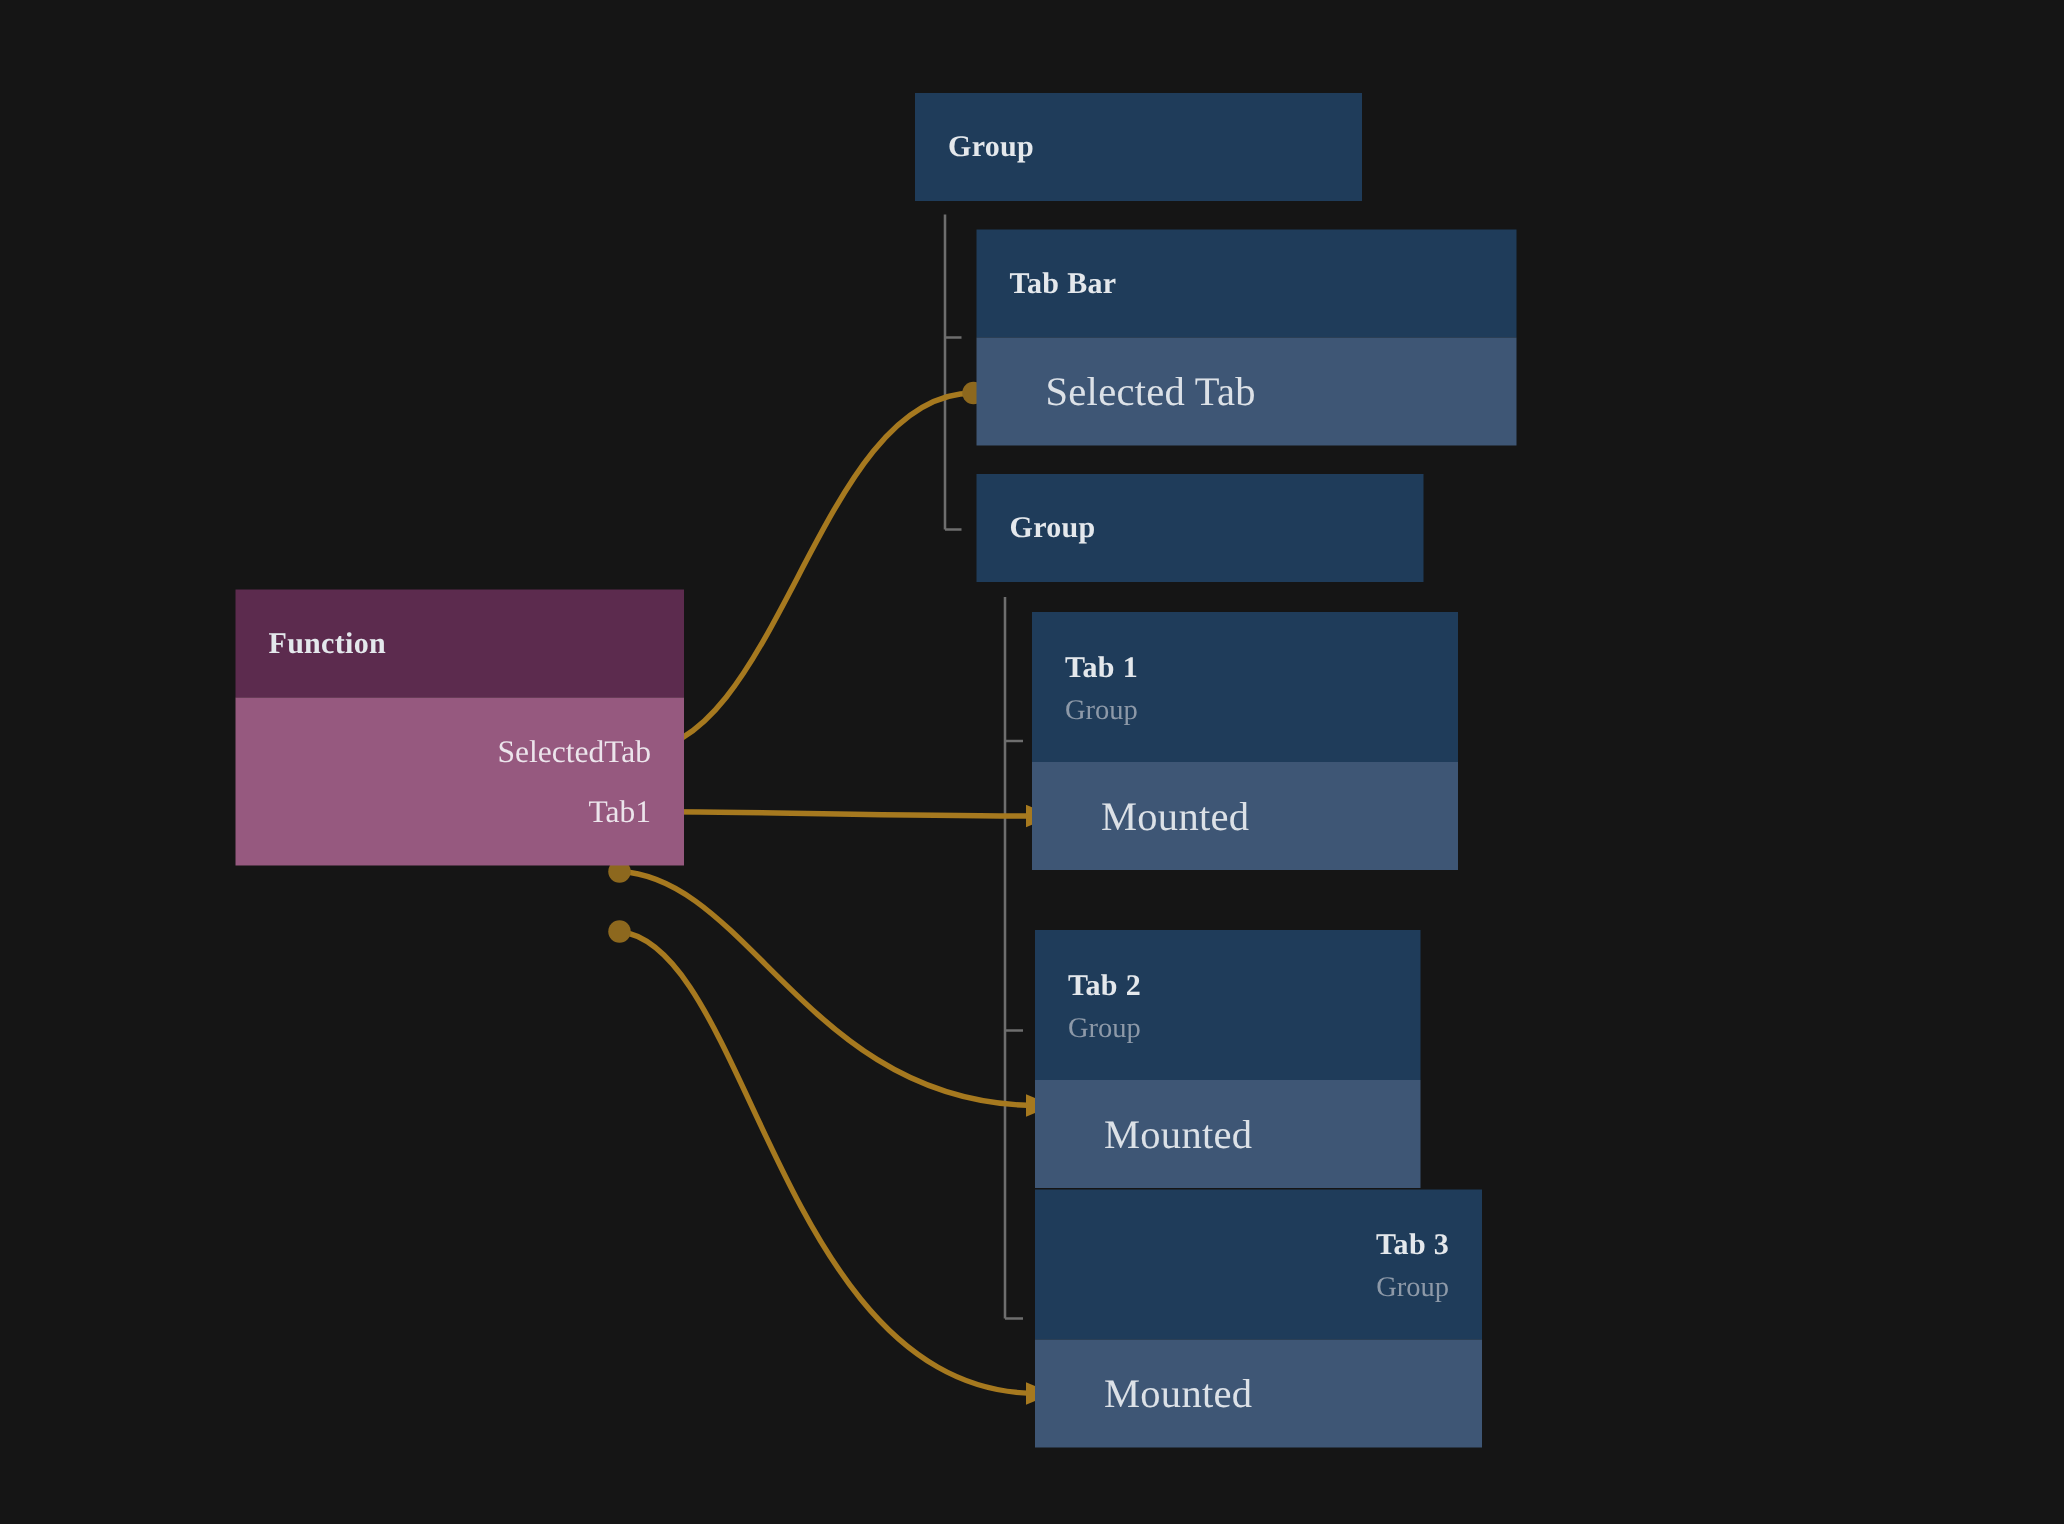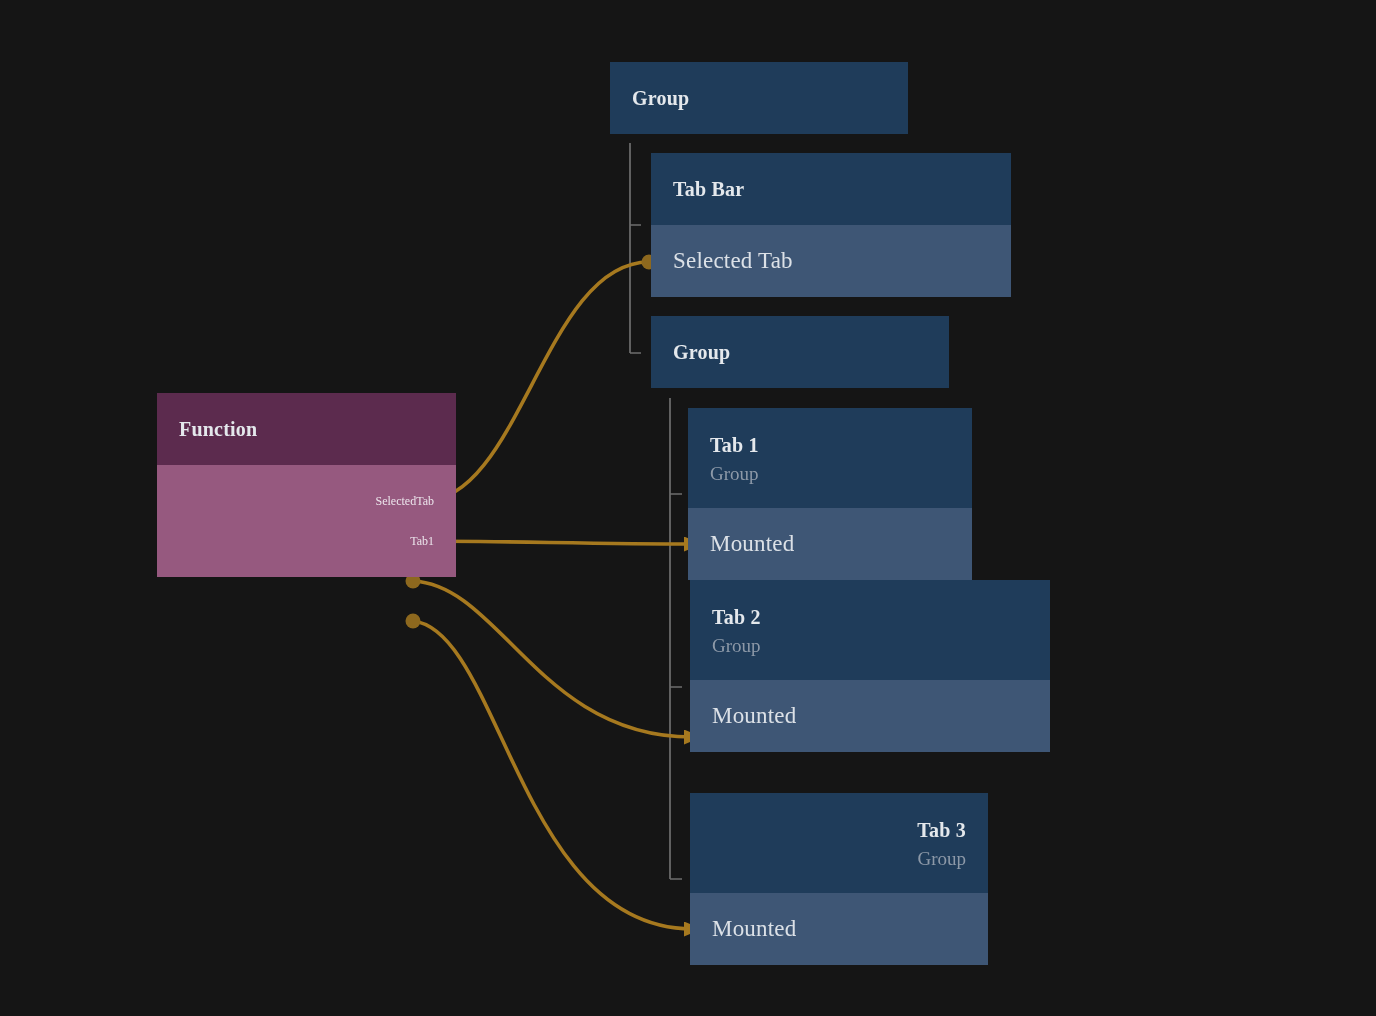--- a/index.html
+++ b/index.html
@@ -49,36 +49,37 @@
     line-height: 27px;
   }
   .node-row {
     background: var(--node-row);
     height: 72px;
     display: flex; align-items: center;
     padding: 0 22px;
   }
   .node-row span {
     color: var(--row-text);
-    font-size: 23px; font-weight: 400;
+    font-size: 27px; font-weight: 400;
     letter-spacing: 0.2px;
+    margin-left: 24px;
   }
   .function-node .node-header { background: var(--function-header); }
   .function-body {
     background: var(--function-body);
     padding: 16px 0;
   }
   .port-row {
     height: 40px;
     display: flex; align-items: center; justify-content: flex-end;
     padding-right: 22px;
   }
   .port-row span {
     color: var(--port-text);
-    font-size: 12px; font-weight: 400;
+    font-size: 21px; font-weight: 400;
   }
   svg.overlay {
     position: absolute; left: 0; top: 0;
     width: 1376px; height: 1016px;
     pointer-events: none;
   }
   .tree-line { stroke: var(--tree-line); stroke-width: 1.7; fill: none; }
   .wire { stroke: var(--wire); stroke-width: 3.6; fill: none; }
   .dot { fill: var(--port-dot); }
   .arrowhead-shape { fill: var(--wire); }
@@ -133,21 +134,21 @@
   <div class="node" style="left:656px; top:408px; width:316px;padding-left:32px;">
     <div class="node-header double">
       <span class="node-title">Tab 1</span>
       <span class="node-subtitle">Group</span>
     </div>
     <div class="node-row">
       <span>Mounted</span>
     </div>
   </div>
 
-  <div class="node" style="left:690px; top:580px; width:360px;border-radius:23px;">
+  <div class="node" style="left:690px; top:620px; width:257px;border-radius:23px;">
     <div class="node-header double">
       <span class="node-title">Tab 2</span>
       <span class="node-subtitle">Group</span>
     </div>
     <div class="node-row">
       <span>Mounted</span>
     </div>
   </div>
 
   <div class="node" style="left:690px; top:793px; width:298px;text-align:right;">

